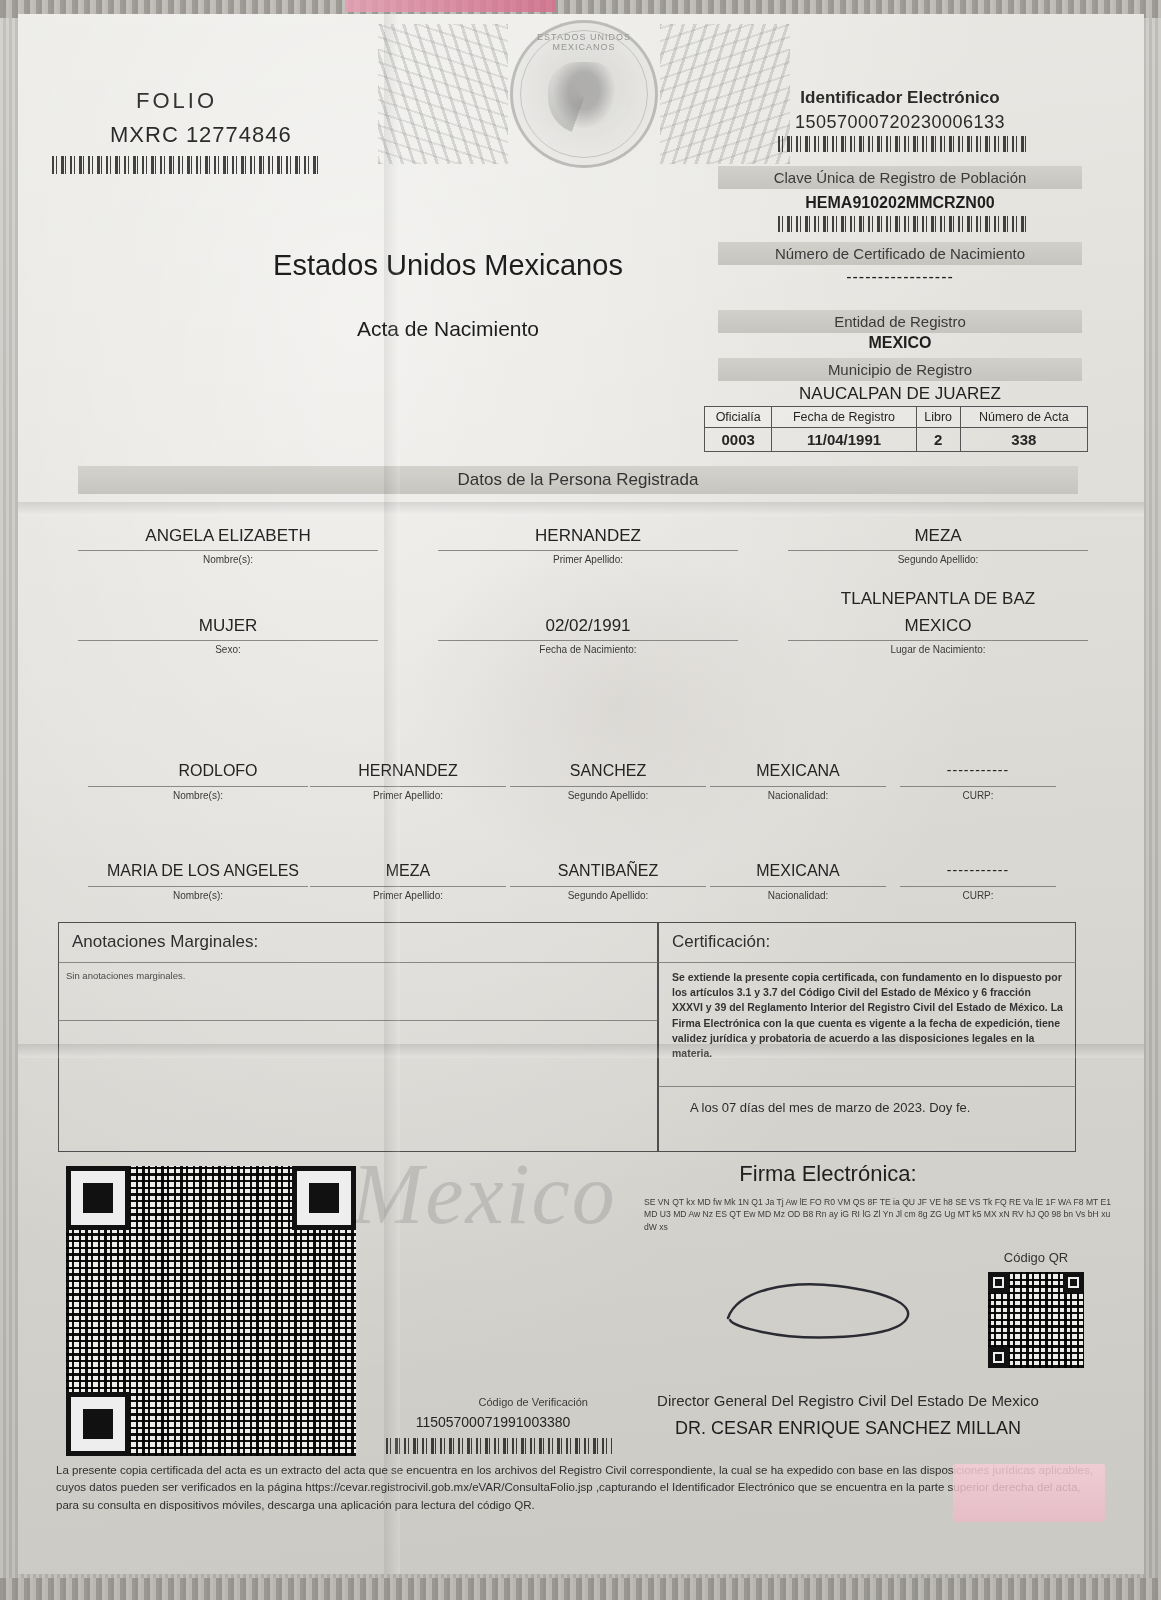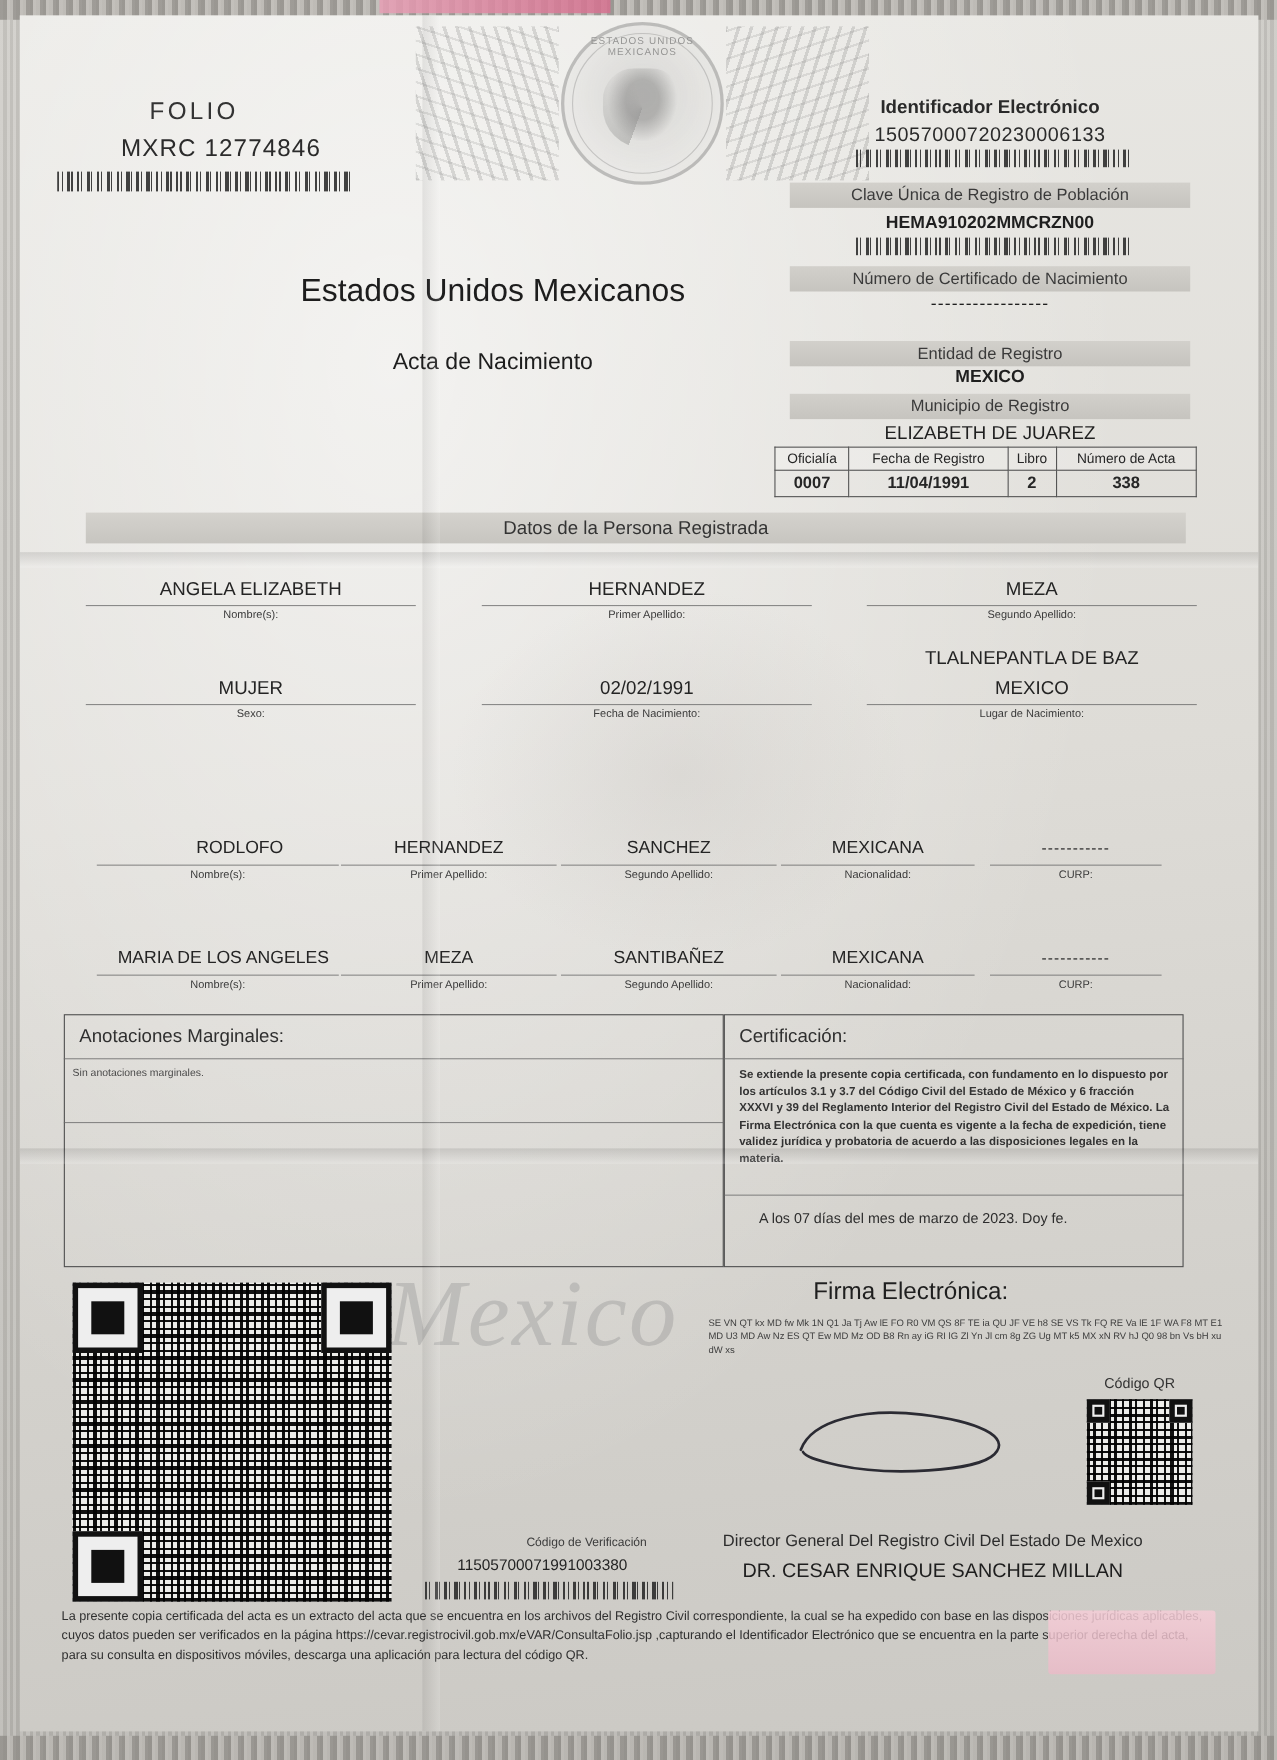--- a/index.html
+++ b/index.html
@@ -211,35 +211,35 @@
   <div class="rval" style="top:180px">HEMA910202MMCRZN00</div>
   <div class="rbar barcode" style="top:202px"></div>
 
   <div class="rlabel" style="top:228px">Número de Certificado de Nacimiento</div>
   <div class="rval dashes" style="top:254px; font-weight:normal">-----------------</div>
 
   <div class="rlabel" style="top:296px">Entidad de Registro</div>
   <div class="rval" style="top:320px">MEXICO</div>
 
   <div class="rlabel" style="top:344px">Municipio de Registro</div>
-  <div class="rval" style="top:370px; font-weight:normal; font-size:17px">ELIZABETH DE JUAREZ</div>
+  <div class="rval" style="top:370px; font-weight:normal; font-size:17px">NAUCALPAN DE JUAREZ</div>
 
   <div id="title1">Estados Unidos Mexicanos</div>
   <div id="title2">Acta de Nacimiento</div>
 
   <table id="regtable">
     <tbody>
         <tr>
       <th>Oficialía</th>
       <th>Fecha de Registro</th>
       <th>Libro</th>
       <th>Número de Acta</th>
     </tr>
     <tr>
-      <td>0007</td>
+      <td>0003</td>
       <td>11/04/1991</td>
       <td>2</td>
       <td>338</td>
     </tr>
   </tbody>
     </table>
 
   <div class="sectionbar" style="top:452px">Datos de la Persona Registrada</div>
 
   <div class="fval" style="left:60px;  top:512px; width:300px">ANGELA ELIZABETH</div>

